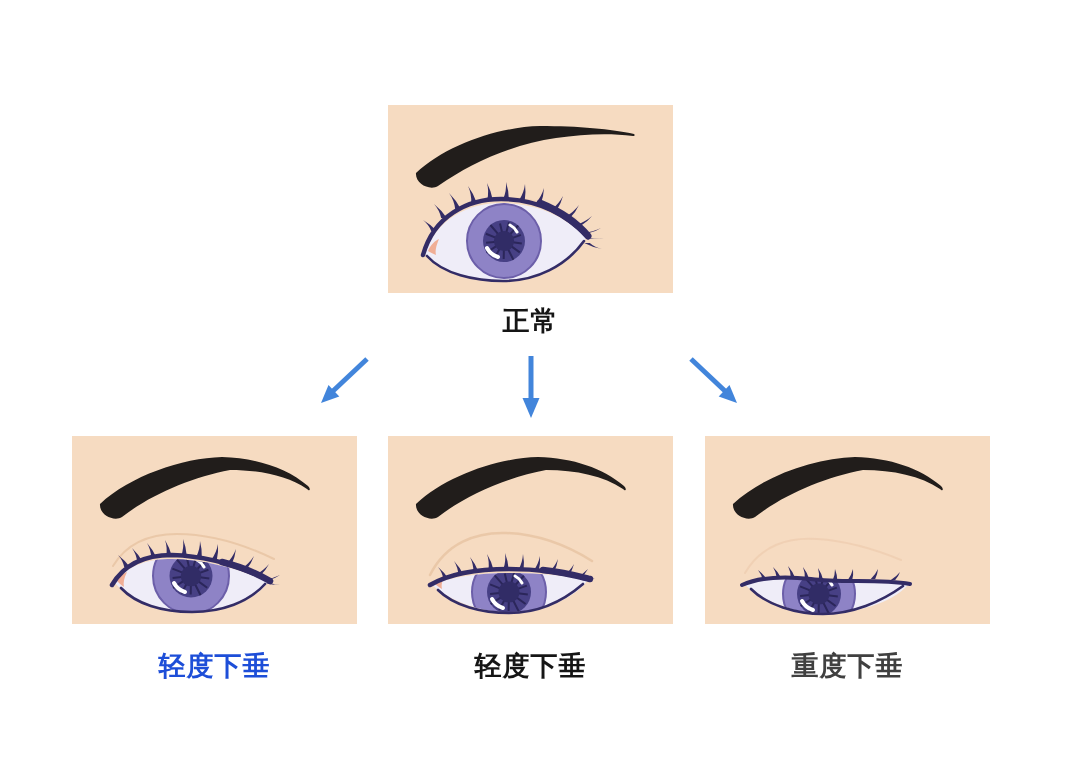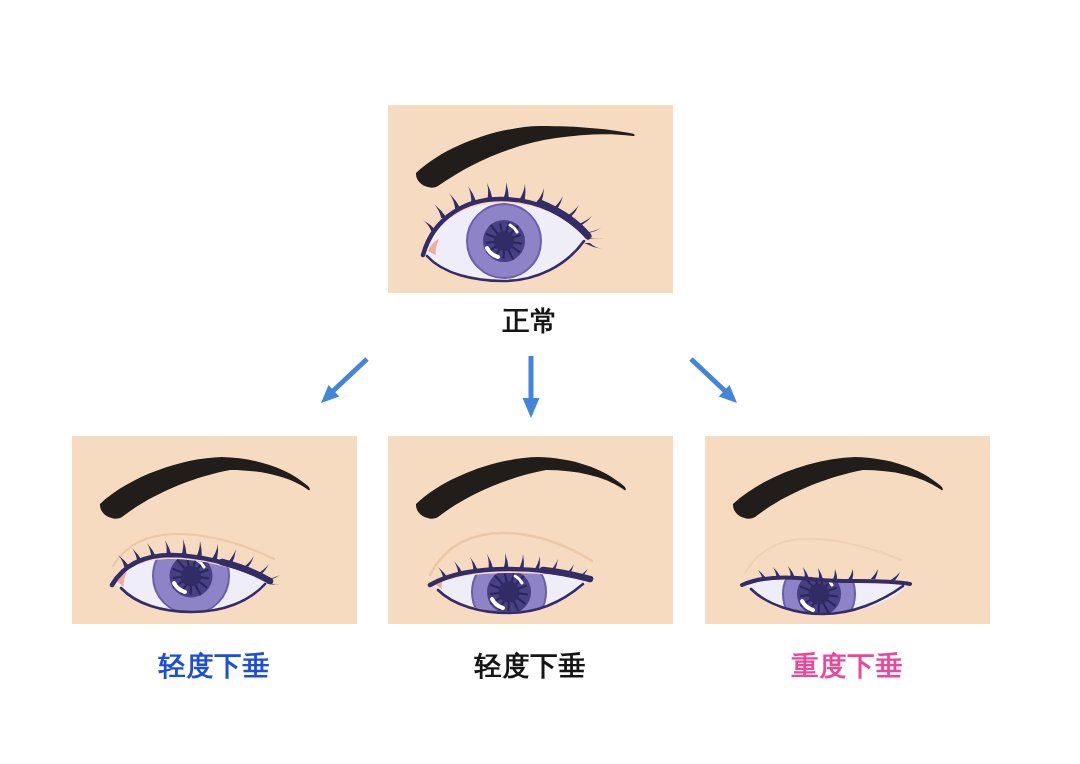--- a/index.html
+++ b/index.html
@@ -218,15 +218,15 @@
         <path d="M71.8,142 Q71.1,135.9 68,131 Q73.1,135.9 76.2,142 Z" fill="#332c66"></path>
         <path d="M85.8,142 Q85.7,135.5 83,130 Q87.7,135.5 90.2,142 Z" fill="#332c66"></path>
         <path d="M99.8,143 Q100.2,136.6 98,131 Q102.2,136.6 104.2,143 Z" fill="#332c66"></path>
         <path d="M113.8,144 Q114.7,137.7 113,132 Q116.7,137.7 118.2,144 Z" fill="#332c66"></path>
         <path d="M127.8,144 Q130.1,138.5 130,133 Q132.1,138.5 132.2,144 Z" fill="#332c66"></path>
         <path d="M142.8,144 Q146.6,138.8 148,133 Q148.6,138.8 147.2,144 Z" fill="#332c66"></path>
         <path d="M165.8,143 Q170.5,138.5 173,133 Q172.5,138.5 170.2,143 Z" fill="#332c66"></path>
         <path d="M185.8,144 Q191.3,140.7 195,136 Q193.3,140.7 190.2,144 Z" fill="#332c66"></path>
       </svg>
   </div>
-  <div class="node-label" style="left: 705px; top: 648px; color: #ec4899;">重度下垂</div>
+  <div class="node-label" style="left: 705px; top: 648px; color: #404040;">重度下垂</div>
 
 </div>
 
 </body></html>

